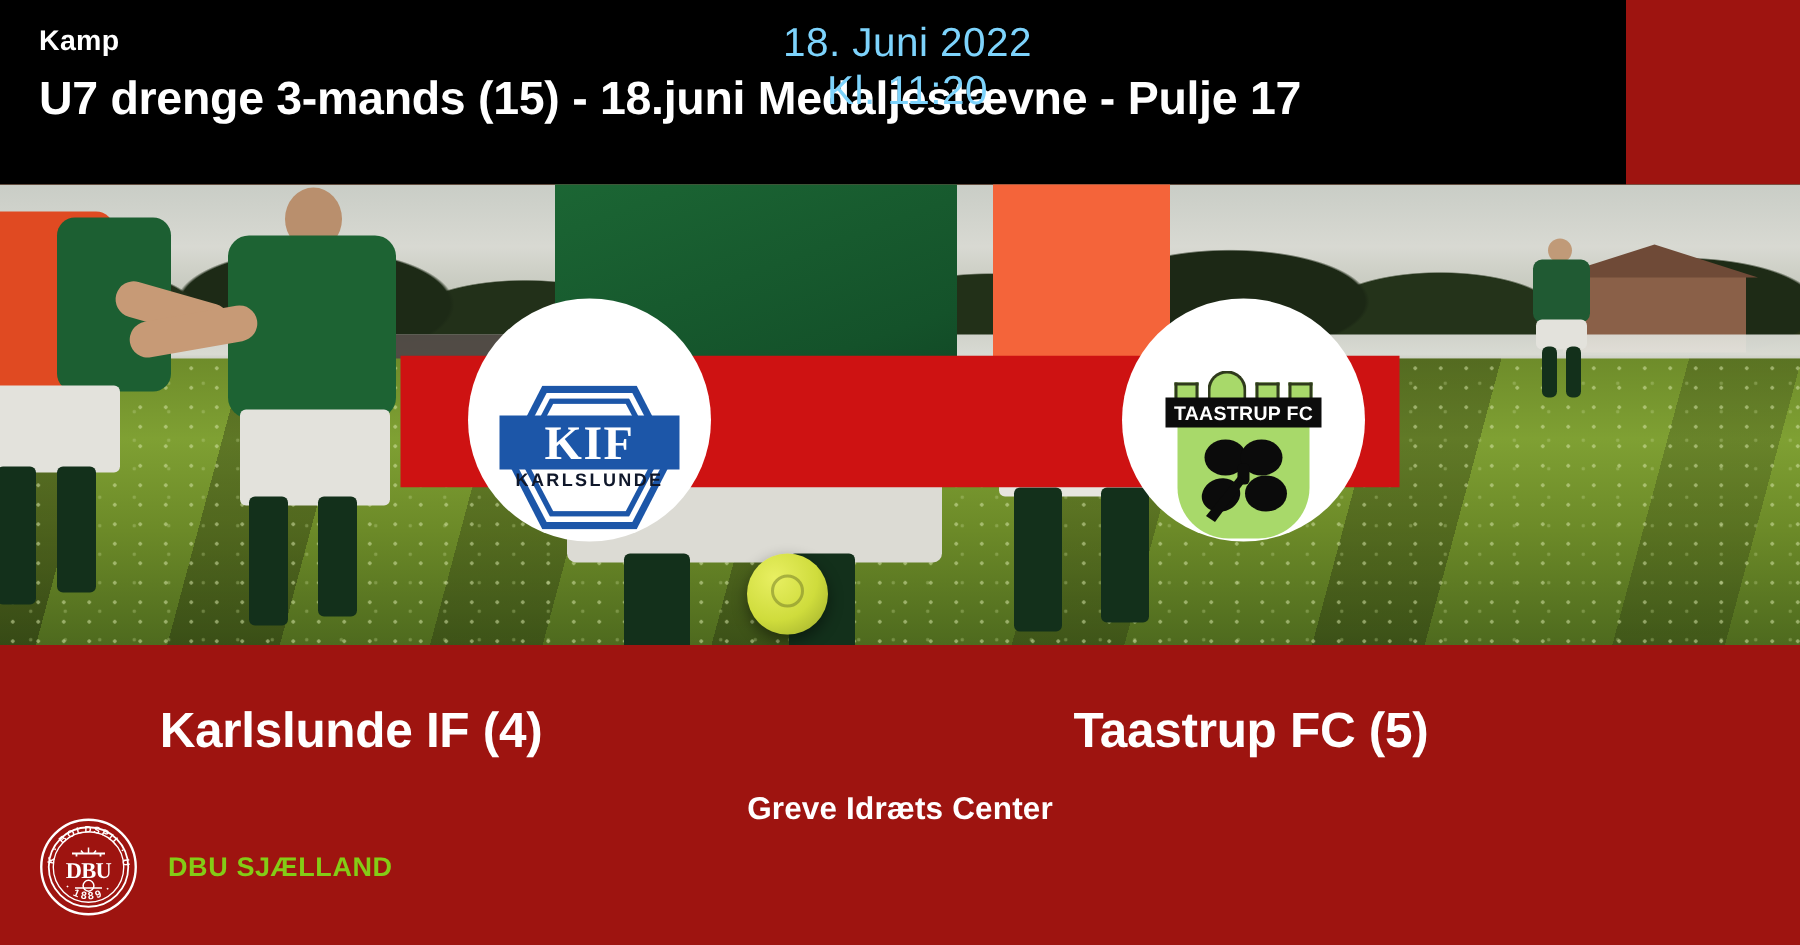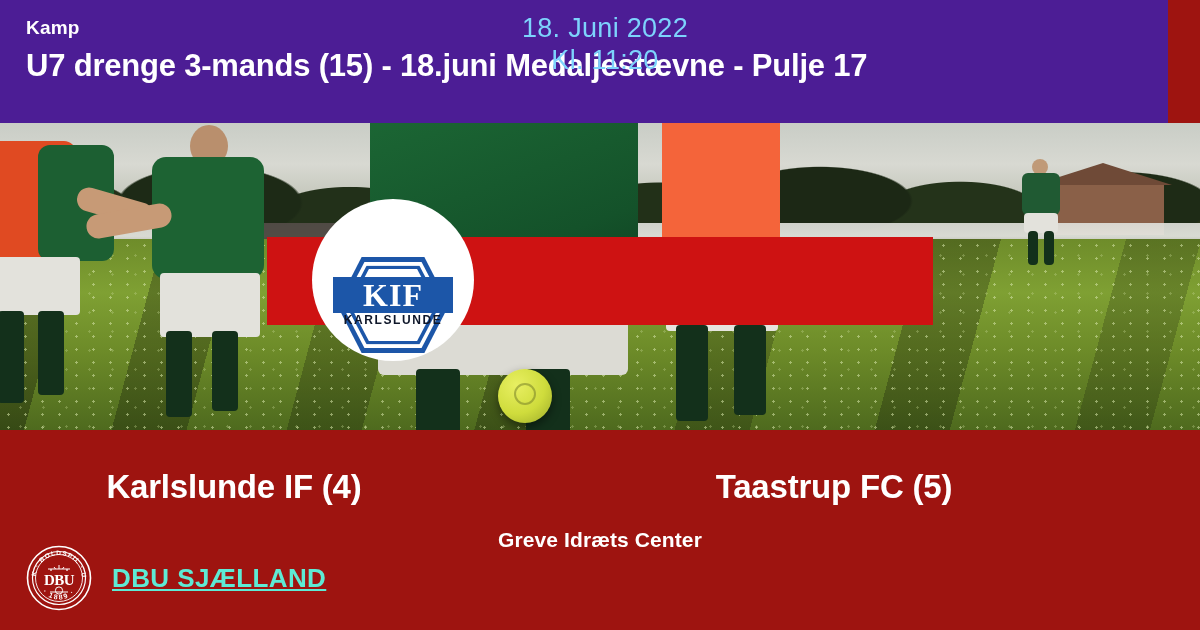--- a/index.html
+++ b/index.html
@@ -13,22 +13,22 @@
   .card {
     position:relative;
     width:1200px; height:630px;
     background:#9e1410;
     overflow:hidden;
   }
 
   
   .header {
     position:absolute; left:0; top:0;
-    width:1168px; height:123px;
-    background:#4c1d95;
+    width:1084px; height:123px;
+    background:#000000;
     padding:16px 0 0 26px;
   }
   .header-eyebrow {
     color:#ffffff;
     font-size:19px;
     font-weight:bold;
     letter-spacing:0.2px;
     line-height:24px;
   }
   .header-title {
@@ -266,21 +266,21 @@
     position:absolute; left:0; top:98px; width:1200px; text-align:center;
     color:#ffffff; font-size:21px; font-weight:bold; letter-spacing:0.1px;
   }
 
   .footer {
     position:absolute; left:26px; top:545px;
     display:flex; align-items:center; gap:20px;
   }
   .dbu-mark { position:relative; width:66px; height:66px; }
   .dbu-name {
-    color:#5eead4; font-size:26px; font-weight:bold; letter-spacing:0.4px;text-decoration:underline;
+    color:#84cc16; font-size:18px; font-weight:bold; letter-spacing:0.4px;
   }
 </style>
 </head>
 <body>
 
 <div class="card">
 
   <div class="header">
     <div class="header-eyebrow">Kamp</div>
     <div class="header-title">U7 drenge 3-mands (15) - 18.juni Medaljestævne - Pulje 17</div>
@@ -350,20 +350,42 @@
       <div class="kif-hex-in"></div>
       <div class="kif-hex-in2"></div>
       <div class="kif-hex-in3"></div>
       <div class="kif-band">
         <span>KIF</span>
       </div>
       <div class="kif-sub">KARLSLUNDE</div>
     </div>
   </div>
 
+  <div class="logo-circle" id="logo-away">
+    <div class="tfc">
+      <div class="tfc-batt">
+        <i style="left:0px;  width:16px; height:12px;"></i>
+        <i style="left:22px; width:26px; height:20px; border-radius:13px 13px 0 0;"></i>
+        <i style="left:54px; width:16px; height:12px;"></i>
+        <i style="left:76px; width:16px; height:12px;"></i>
+      </div>
+      <div class="tfc-shield"></div>
+      <div class="tfc-name">TAASTRUP FC</div>
+      <svg class="clover" width="74" height="62" viewBox="0 0 74 62">
+        <g fill="#0b0b0b">
+          <ellipse cx="25" cy="16" rx="14" ry="12"></ellipse>
+          <ellipse cx="49" cy="16" rx="14" ry="12"></ellipse>
+          <ellipse cx="52" cy="40" rx="14" ry="12"></ellipse>
+          <ellipse cx="22" cy="41" rx="13" ry="11" transform="rotate(-18 22 41)"></ellipse>
+          <rect x="33" y="20" width="8" height="14" rx="3"></rect>
+          <path d="M34 28 L12 55 L18 59 L38 32 Z"></path>
+        </g>
+      </svg>
+    </div>
+  </div>
 
   <div class="bottom">
     <div class="teams">
       <div class="team-name">Karlslunde IF (4)</div>
       <div class="team-gap"></div>
       <div class="team-name">Taastrup FC (5)</div>
     </div>
     <div class="venue">Greve Idræts Center</div>
   </div>
 

